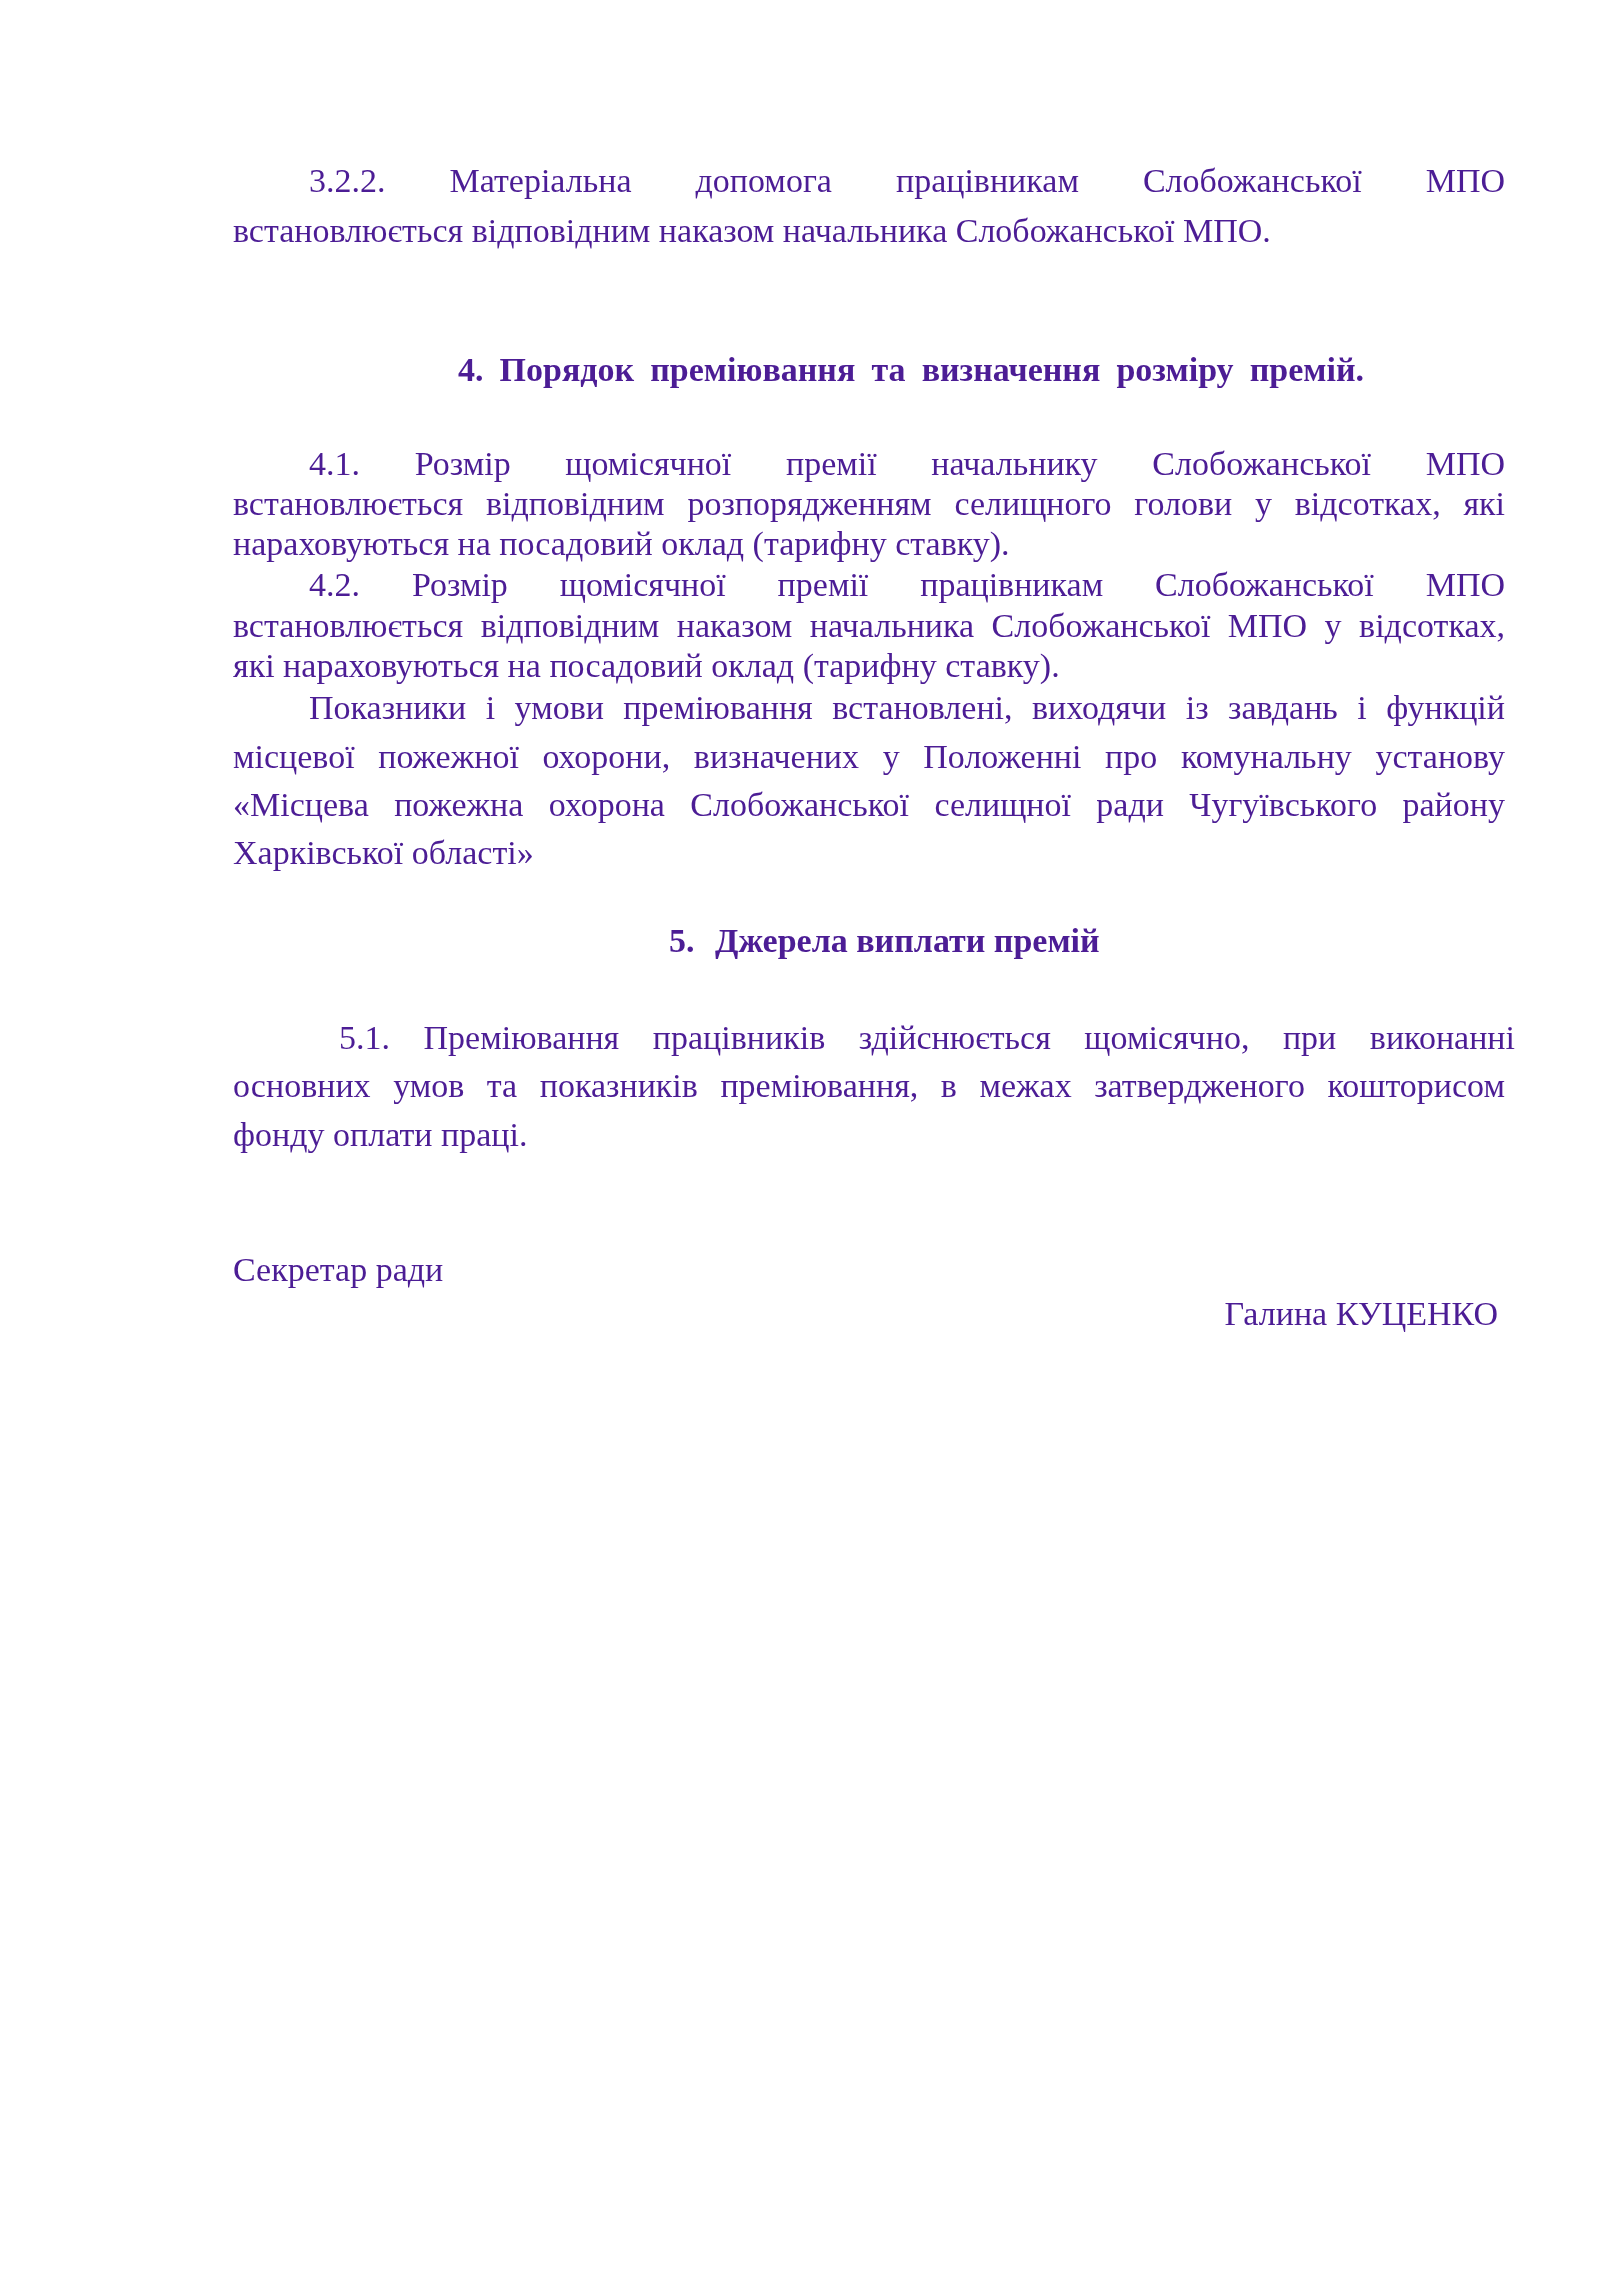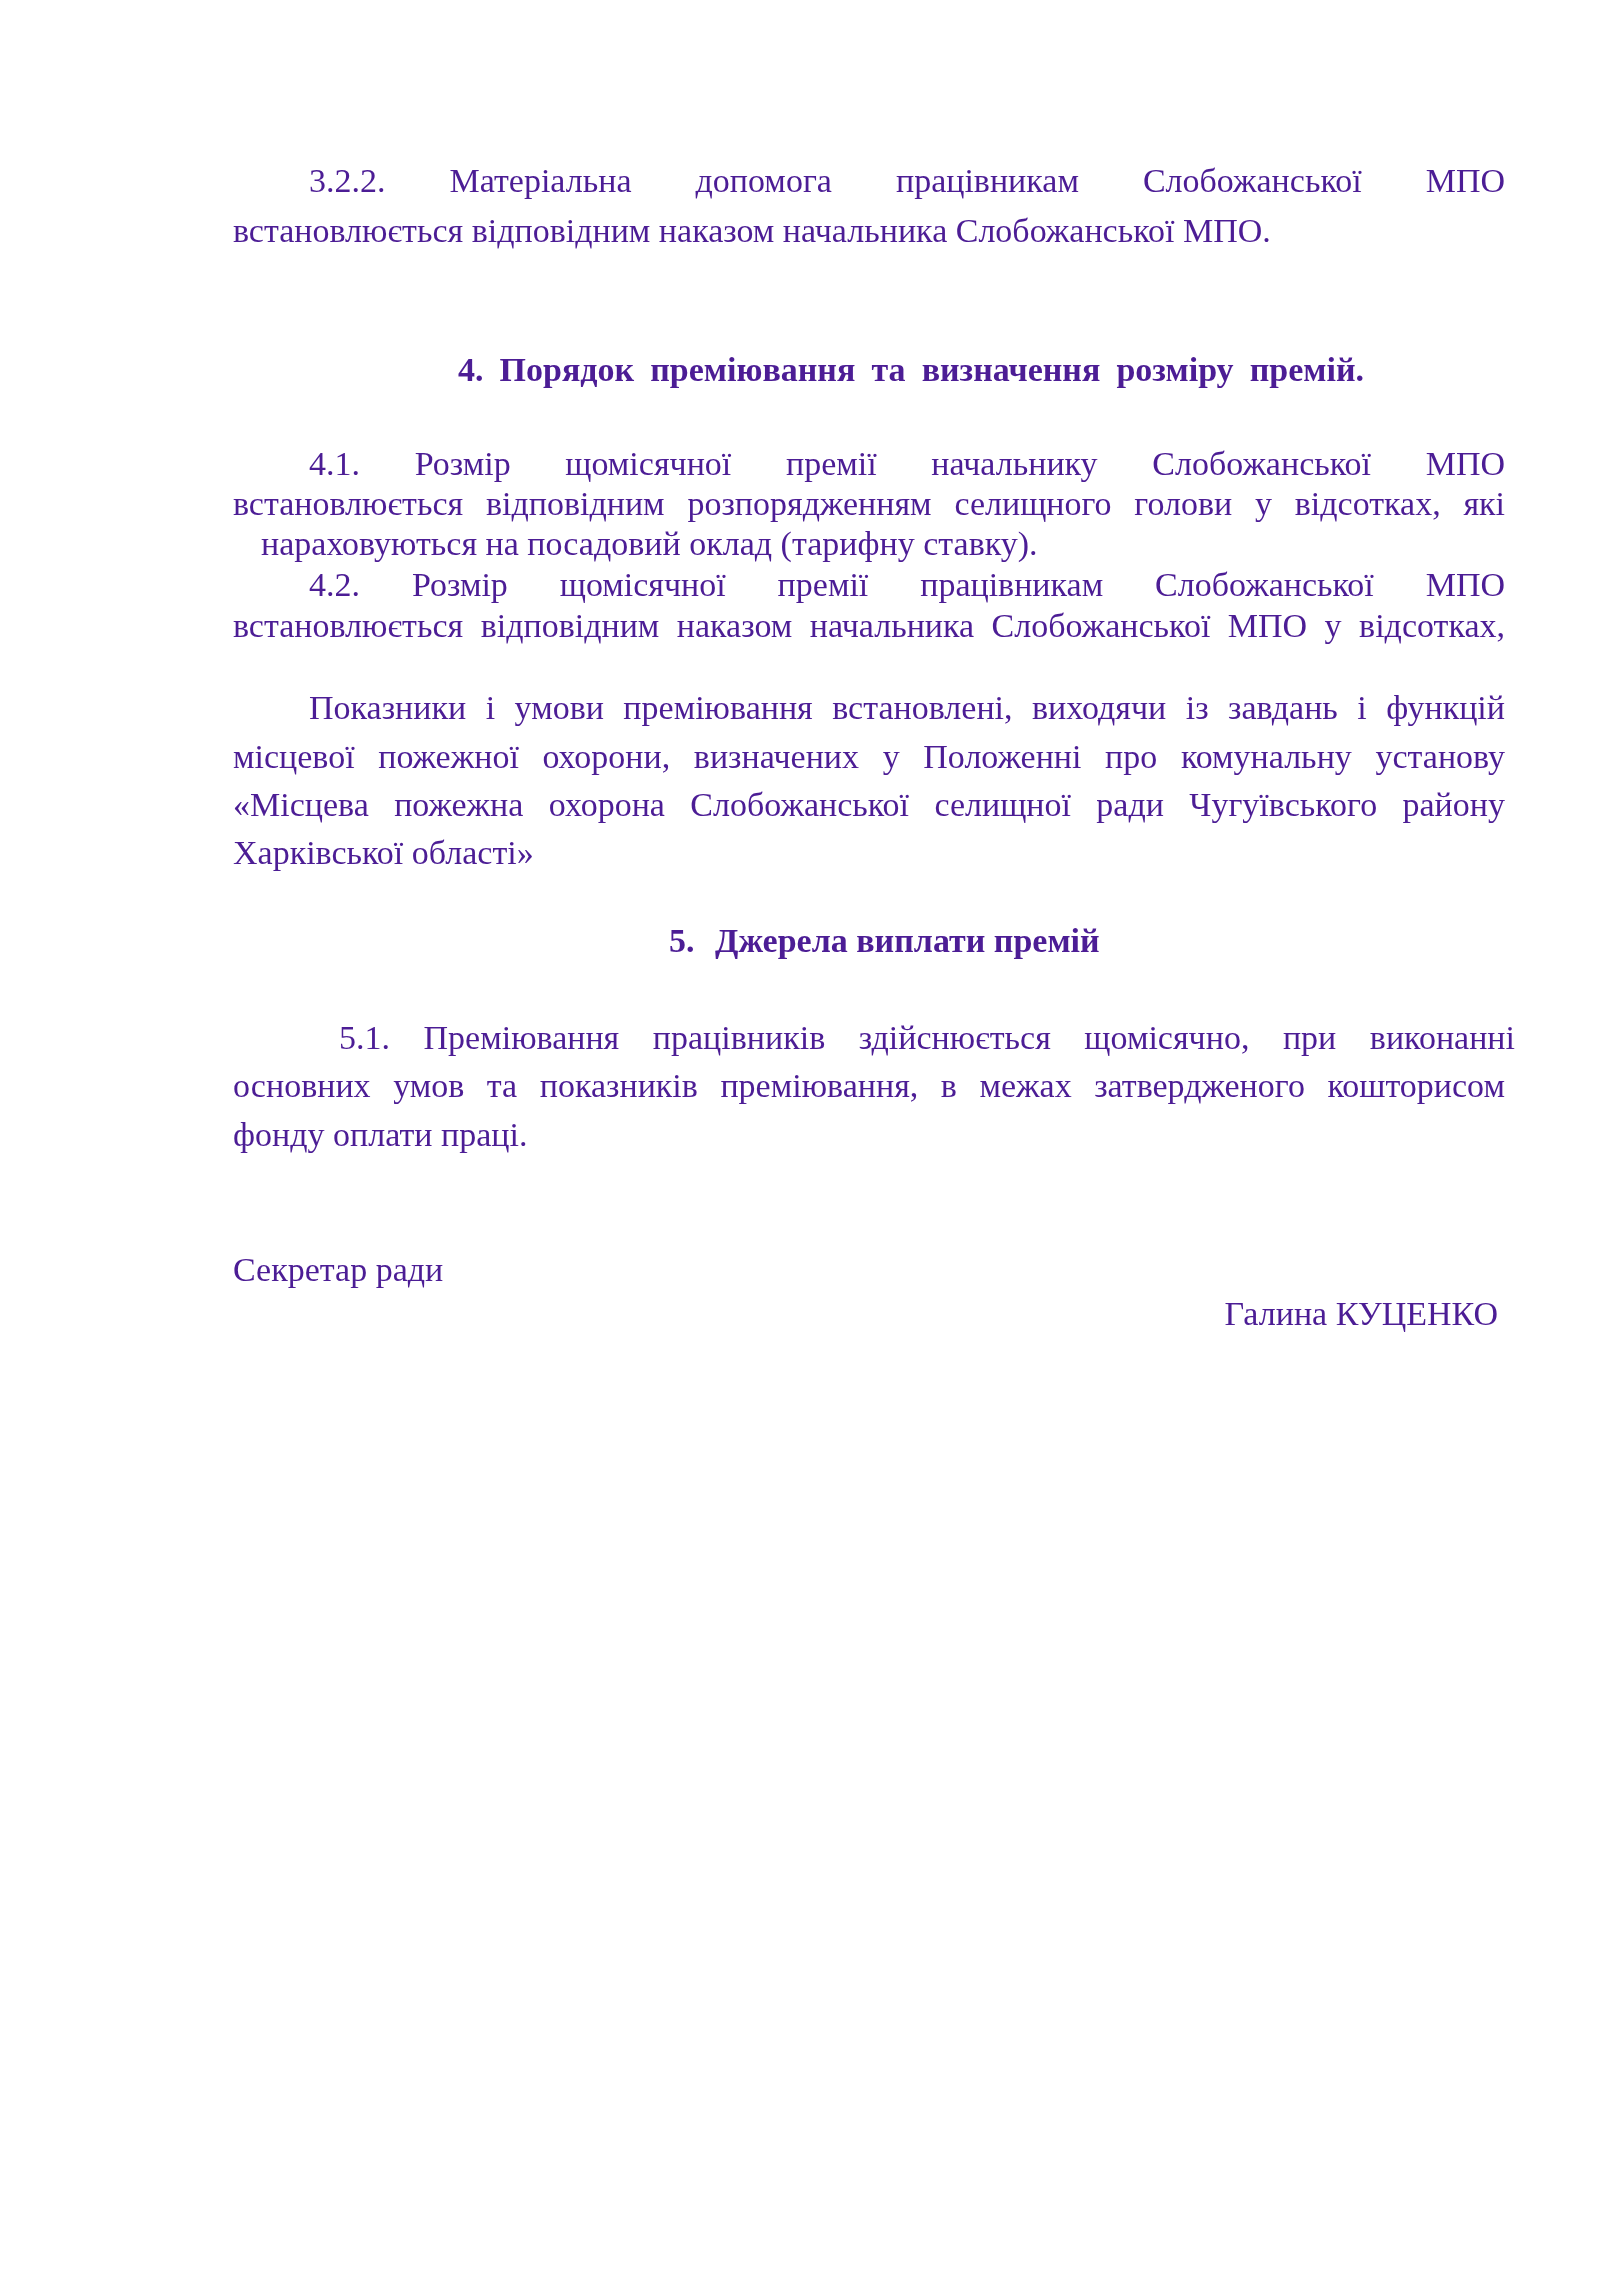--- a/index.html
+++ b/index.html
@@ -23,24 +23,25 @@
 
 <div class="page">
 
   <div class="line ind-full" style="top:160px;">3.2.2. Матеріальна допомога працівникам Слобожанської МПО</div>
   <div class="line last" style="top:210px;">встановлюється відповідним наказом начальника Слобожанської МПО.</div>
 
   <div class="line heading h4" style="top:349px;">4. Порядок преміювання та визначення розміру премій.</div>
 
   <div class="line ind-full" style="top:443px;">4.1. Розмір щомісячної премії начальнику Слобожанської МПО</div>
   <div class="line full" style="top:483px;">встановлюється відповідним розпорядженням селищного голови у відсотках, які</div>
-  <div class="line last" style="top:523px;margin-left:28px;">нараховуються на посадовий оклад (тарифну ставку).</div>
+  <div class="line last" style="top:523px;">нараховуються на посадовий оклад (тарифну ставку).</div>
 
   <div class="line ind-full" style="top:564px;">4.2. Розмір щомісячної премії працівникам Слобожанської МПО</div>
   <div class="line full" style="top:605px;">встановлюється відповідним наказом начальника Слобожанської МПО у відсотках,</div>
+  <div class="line last" style="top:645px;">які нараховуються на посадовий оклад (тарифну ставку).</div>
 
   <div class="line ind-full" style="top:687px;">Показники і умови преміювання встановлені, виходячи із завдань і функцій</div>
   <div class="line full" style="top:736px;">місцевої пожежної охорони, визначених у Положенні про комунальну установу</div>
   <div class="line full" style="top:784px;">«Місцева пожежна охорона Слобожанської селищної ради Чугуївського району</div>
   <div class="line last" style="top:832px;">Харківської області»</div>
 
   <div class="line heading h5" style="top:920px;">
     <span class="num">5.</span><span>Джерела виплати премій</span>
   </div>
 

